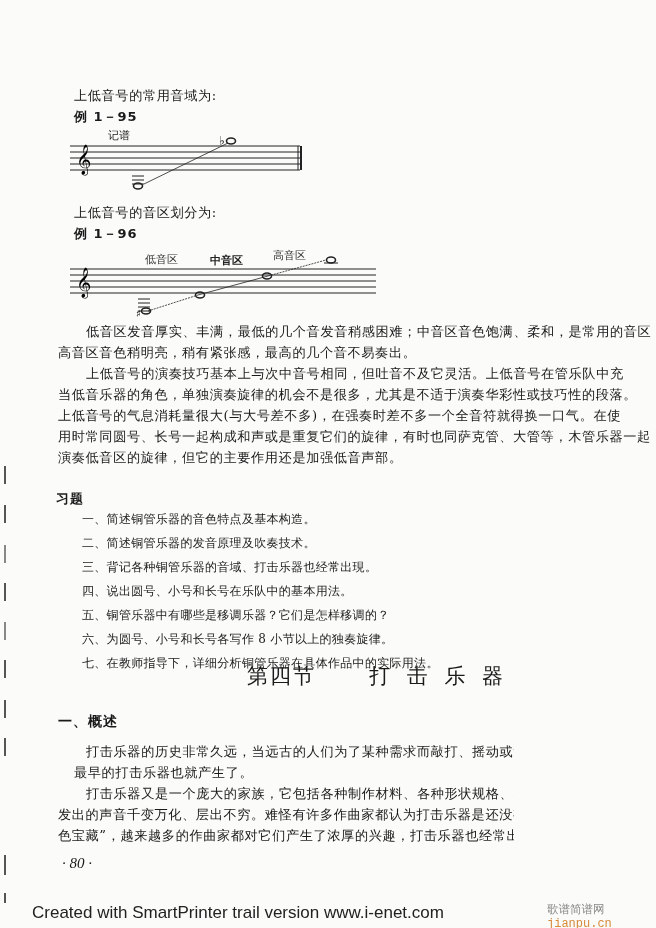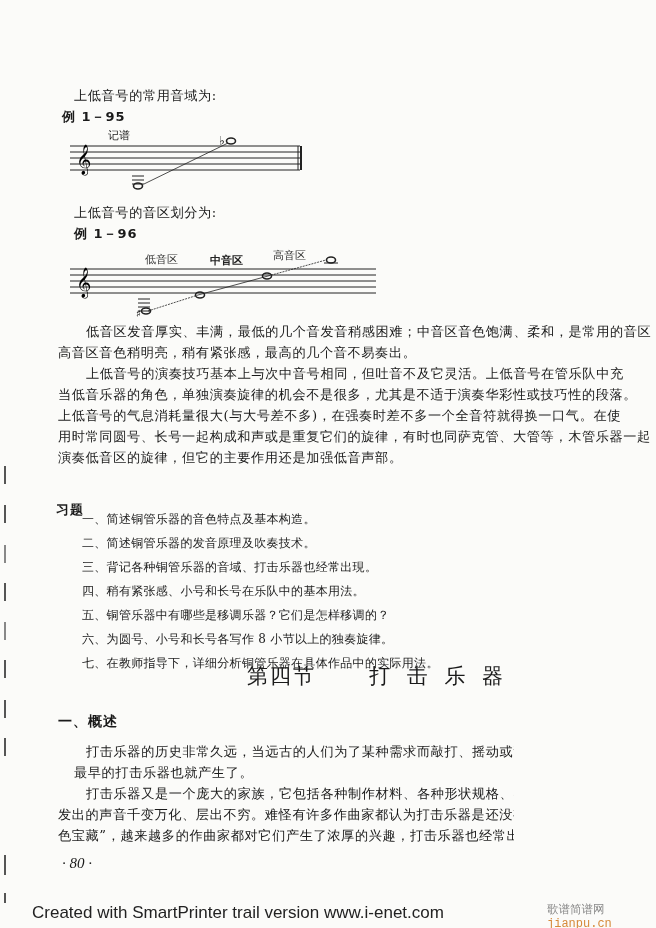--- a/index.html
+++ b/index.html
@@ -30,21 +30,21 @@
 <div class="margin-mark" style="top:545px;height:18px;background:#888;"></div>
 <div class="margin-mark" style="top:583px;height:18px;"></div>
 <div class="margin-mark" style="top:622px;height:18px;background:#888;"></div>
 <div class="margin-mark" style="top:660px;height:18px;"></div>
 <div class="margin-mark" style="top:700px;height:18px;"></div>
 <div class="margin-mark" style="top:738px;height:18px;"></div>
 <div class="margin-mark" style="top:855px;height:20px;"></div>
 <div class="margin-mark" style="top:893px;height:10px;"></div>
 
 <div class="abs line" style="left:74px;top:86px;">上低音号的常用音域为:</div>
-<div class="abs ex-label" style="left:62px;top:108px;">例 1－95</div>
+<div class="abs ex-label" style="left:74px;top:108px;">例 1－95</div>
 
 <svg class="abs" style="left:68px;top:125px;" width="240" height="65">
   <g stroke="#222" stroke-width="1">
     <line x1="2" y1="21" x2="232" y2="21"></line>
     <line x1="2" y1="27" x2="232" y2="27"></line>
     <line x1="2" y1="33" x2="232" y2="33"></line>
     <line x1="2" y1="39" x2="232" y2="39"></line>
     <line x1="2" y1="45" x2="232" y2="45"></line>
     <line x1="230" y1="21" x2="230" y2="45"></line>
     <line x1="233" y1="21" x2="233" y2="45" stroke-width="2"></line>
@@ -93,25 +93,25 @@
 </svg>
 
 <div class="abs line" style="left:86px;top:322px;">低音区发音厚实、丰满，最低的几个音发音稍感困难；中音区音色饱满、柔和，是常用的音区；</div>
 <div class="abs line" style="left:58px;top:343px;">高音区音色稍明亮，稍有紧张感，最高的几个音不易奏出。</div>
 <div class="abs line" style="left:86px;top:364px;">上低音号的演奏技巧基本上与次中音号相同，但吐音不及它灵活。上低音号在管乐队中充</div>
 <div class="abs line" style="left:58px;top:385px;">当低音乐器的角色，单独演奏旋律的机会不是很多，尤其是不适于演奏华彩性或技巧性的段落。</div>
 <div class="abs line" style="left:58px;top:406px;">上低音号的气息消耗量很大(与大号差不多)，在强奏时差不多一个全音符就得换一口气。在使</div>
 <div class="abs line" style="left:58px;top:427px;">用时常同圆号、长号一起构成和声或是重复它们的旋律，有时也同萨克管、大管等，木管乐器一起</div>
 <div class="abs line" style="left:58px;top:448px;">演奏低音区的旋律，但它的主要作用还是加强低音声部。</div>
 
-<div class="abs ex-label" style="left:56px;top:501px;text-align:center;">习题</div>
+<div class="abs ex-label" style="left:56px;top:490px;text-align:center;">习题</div>
 <div class="abs ex-item" style="left:82px;top:509px;">一、简述铜管乐器的音色特点及基本构造。</div>
 <div class="abs ex-item" style="left:82px;top:533px;">二、简述铜管乐器的发音原理及吹奏技术。</div>
 <div class="abs ex-item" style="left:82px;top:557px;">三、背记各种铜管乐器的音域、打击乐器也经常出現。</div>
-<div class="abs ex-item" style="left:82px;top:581px;">四、稍有紧张感、小号和长号在乐队中的基本用法。</div>
+<div class="abs ex-item" style="left:82px;top:581px;">四、说出圆号、小号和长号在乐队中的基本用法。</div>
 <div class="abs ex-item" style="left:82px;top:605px;">五、铜管乐器中有哪些是移调乐器？它们是怎样移调的？</div>
 <div class="abs ex-item" style="left:82px;top:629px;">六、为圆号、小号和长号各写作 8 小节以上的独奏旋律。</div>
 <div class="abs ex-item" style="left:82px;top:653px;">七、在教师指导下，详细分析铜管乐器在具体作品中的实际用法。</div>
 
 <div class="abs section-title" style="left:247px;top:662px;">
   <span>第四节</span>
   <span style="display:inline-block;width:24px;"></span>
   <span>打 击 乐 器</span>
 </div>
 

